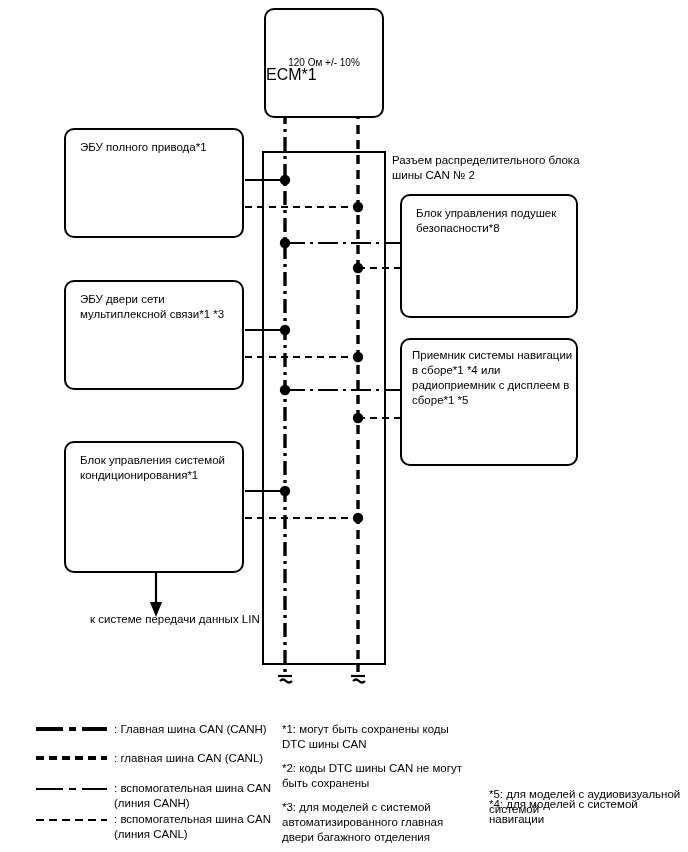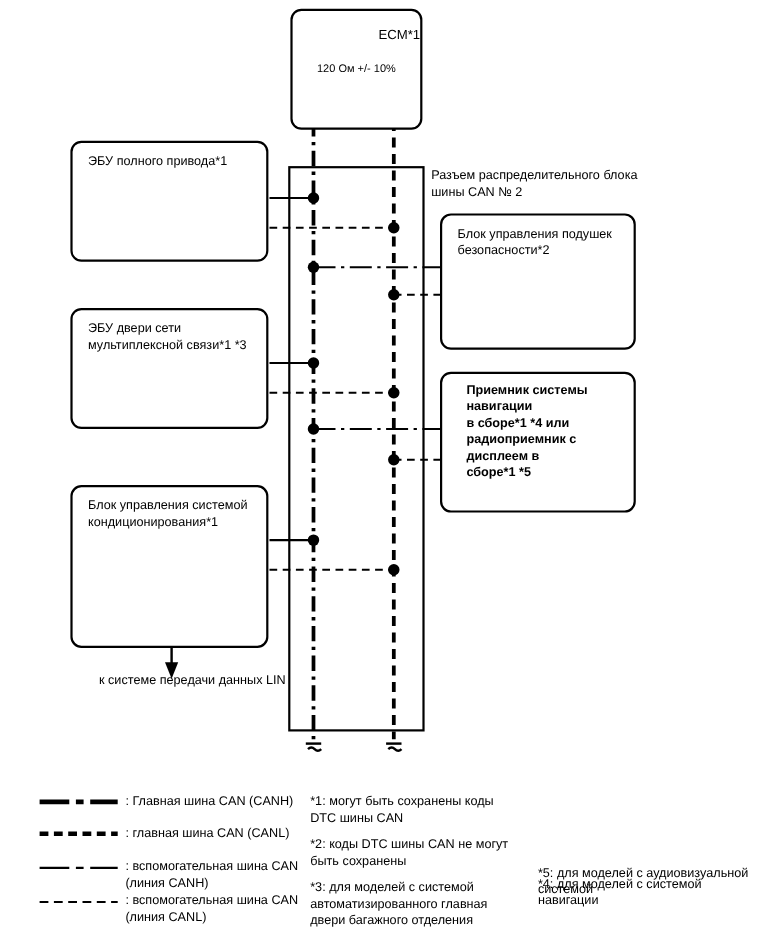--- a/index.html
+++ b/index.html
@@ -41,24 +41,25 @@
   }
   .plain-label {
     position: absolute;
     font-size: 11.5px;
     line-height: 15px;
     white-space: pre-line;
     color: #000;
   }
   .ecm-title {
     position: absolute;
-    font-size: 12px;
-    text-align: right;
+    font-size: 16px;
+    text-align: left;
     width: 100%;
     left: 0;
+    margin-top: 42px;
   }
   .ecm-res-label {
     position: absolute;
     font-size: 10px;
     text-align: center;
     width: 100%;
     left: 0;
   }
   .legend {
     position: absolute;
@@ -159,32 +160,32 @@
 
   <div class="box" style="left:64px; top:128px; width:180px; height:110px;">
     <div class="box-label" style="left:14px; top:10px;">ЭБУ полного привода*1</div>
   </div>
 
   <div class="box" style="left:64px; top:280px; width:180px; height:110px;">
     <div class="box-label" style="left:14px; top:10px;">ЭБУ двери сети
 мультиплексной связи*1 *3</div>
   </div>
 
-  <div class="box" style="left:64px; top:441px; width:180px; height:148px;padding-left:40px;">
+  <div class="box" style="left:64px; top:441px; width:180px; height:132px;padding-left:40px;">
     <div class="box-label" style="left:14px; top:10px;">Блок управления системой
 кондиционирования*1</div>
   </div>
 
   <div class="box" style="left:400px; top:194px; width:178px; height:124px;">
     <div class="box-label" style="left:14px; top:10px;">Блок управления подушек
-безопасности*2</div>
+безопасности*8</div>
   </div>
 
   <div class="box" style="left:400px; top:338px; width:178px; height:128px;">
-    <div class="box-label" style="left:22px; top:8px;font-weight:bold;">Приемник системы навигации
+    <div class="box-label" style="left:10px; top:8px;">Приемник системы навигации
 в сборе*1 *4 или
 радиоприемник с дисплеем в
 сборе*1 *5</div>
   </div>
 
   <div class="plain-label" style="left:392px; top:153px;">Разъем распределительного блока
 шины CAN № 2</div>
 
   <div class="plain-label" style="left:90px; top:612px;">к системе передачи данных LIN</div>
 

